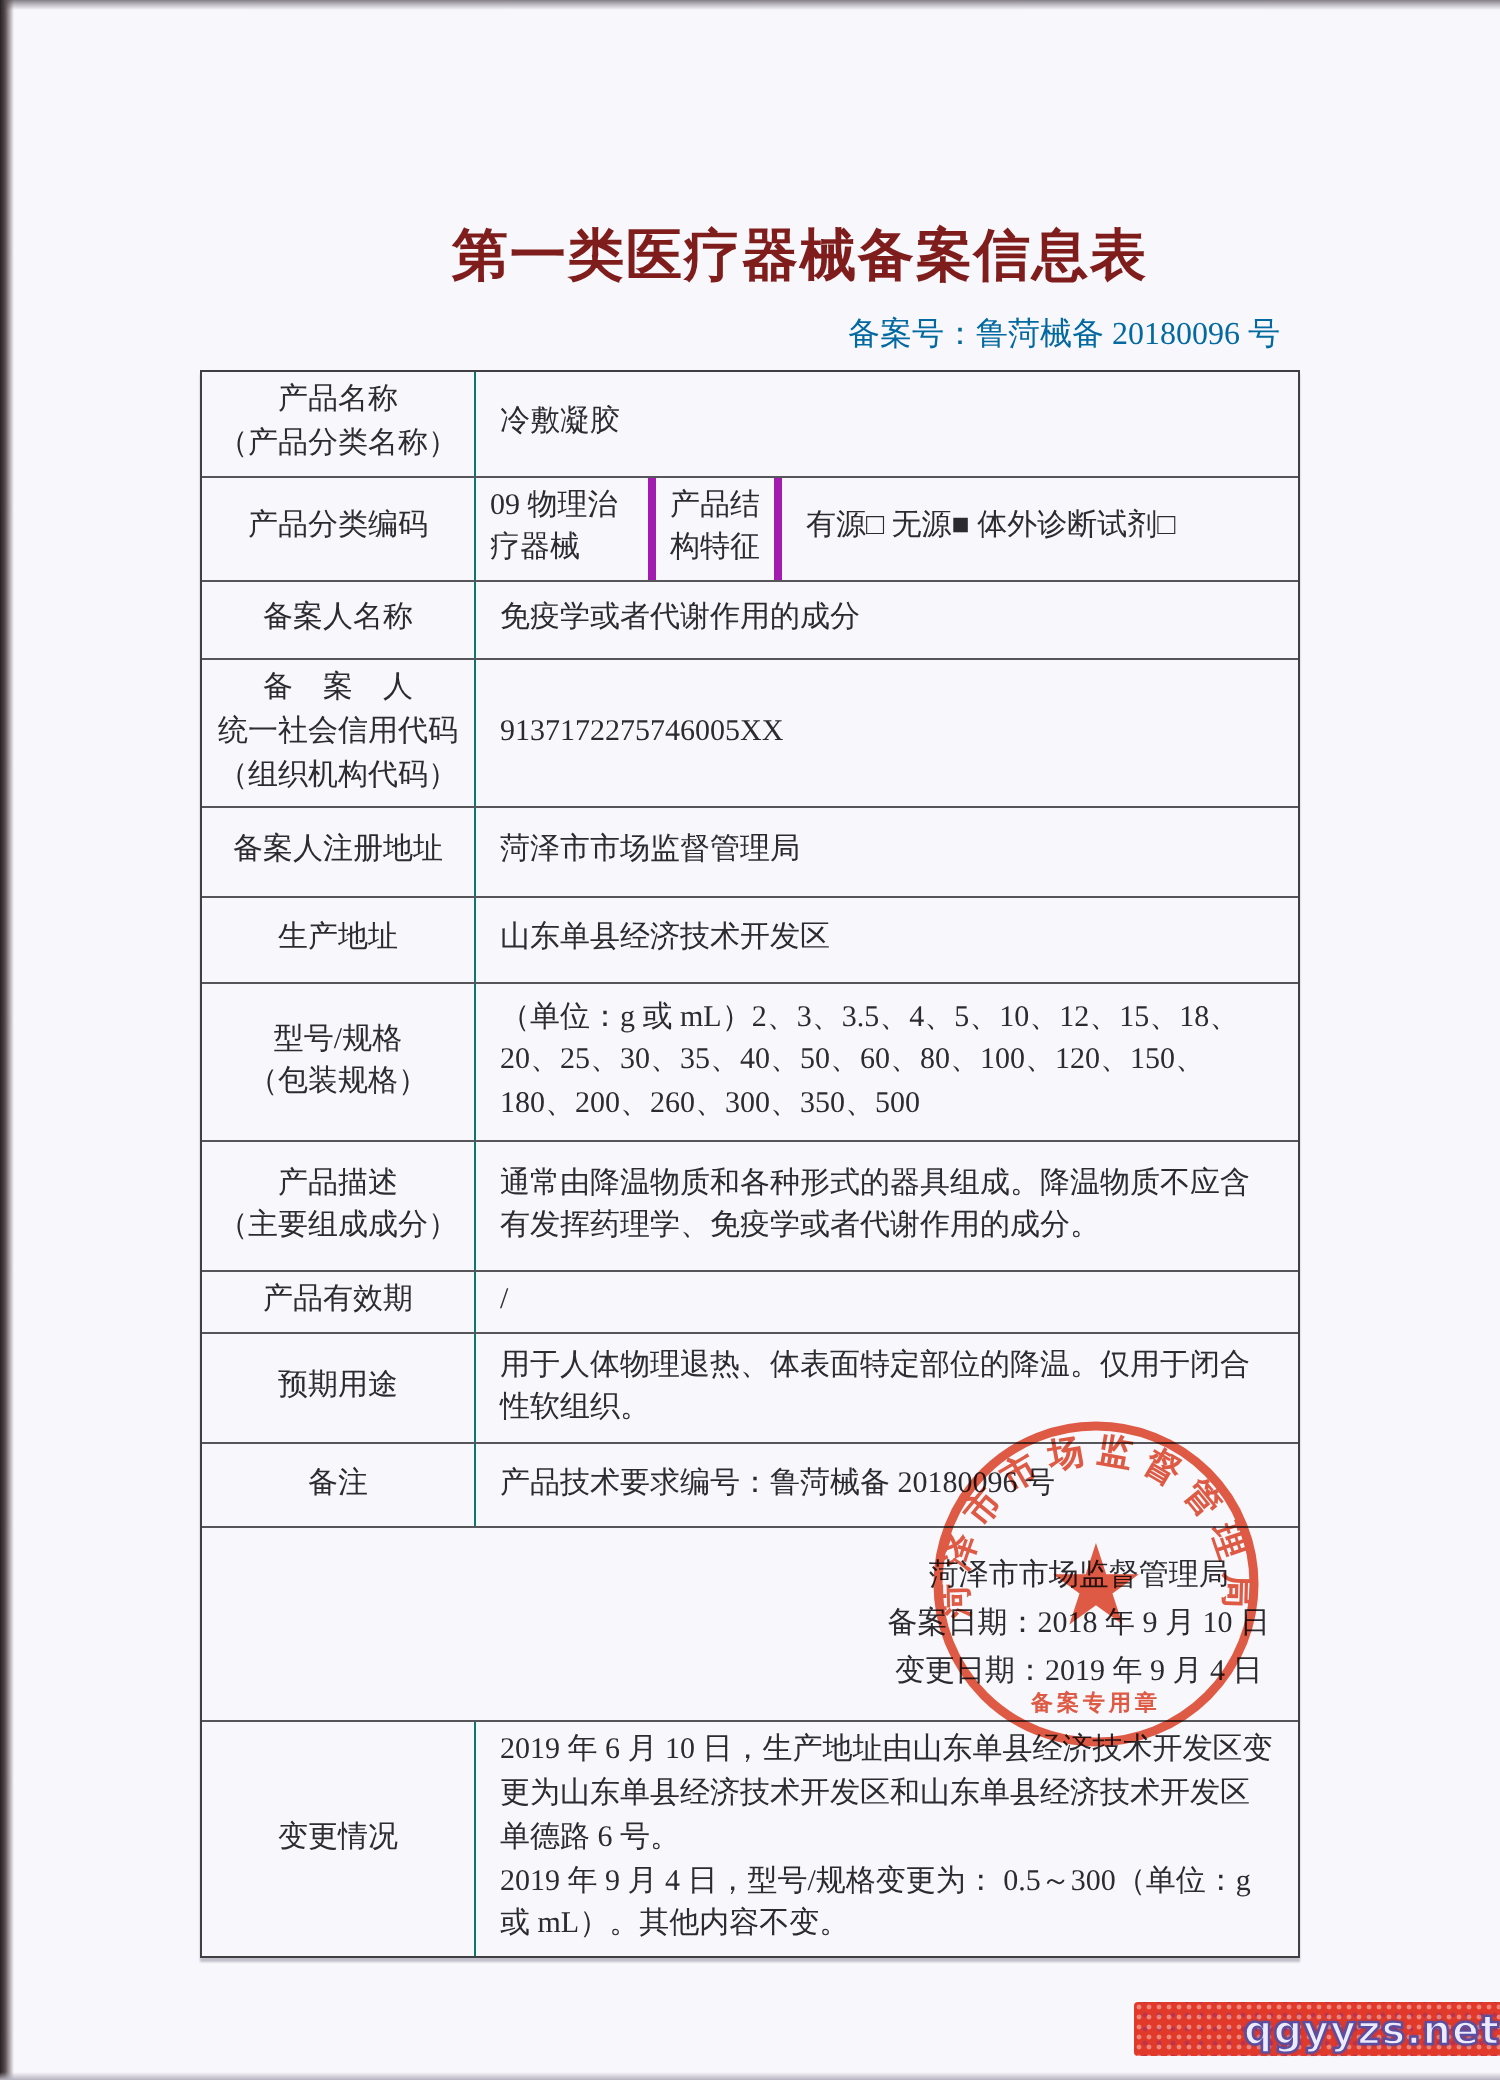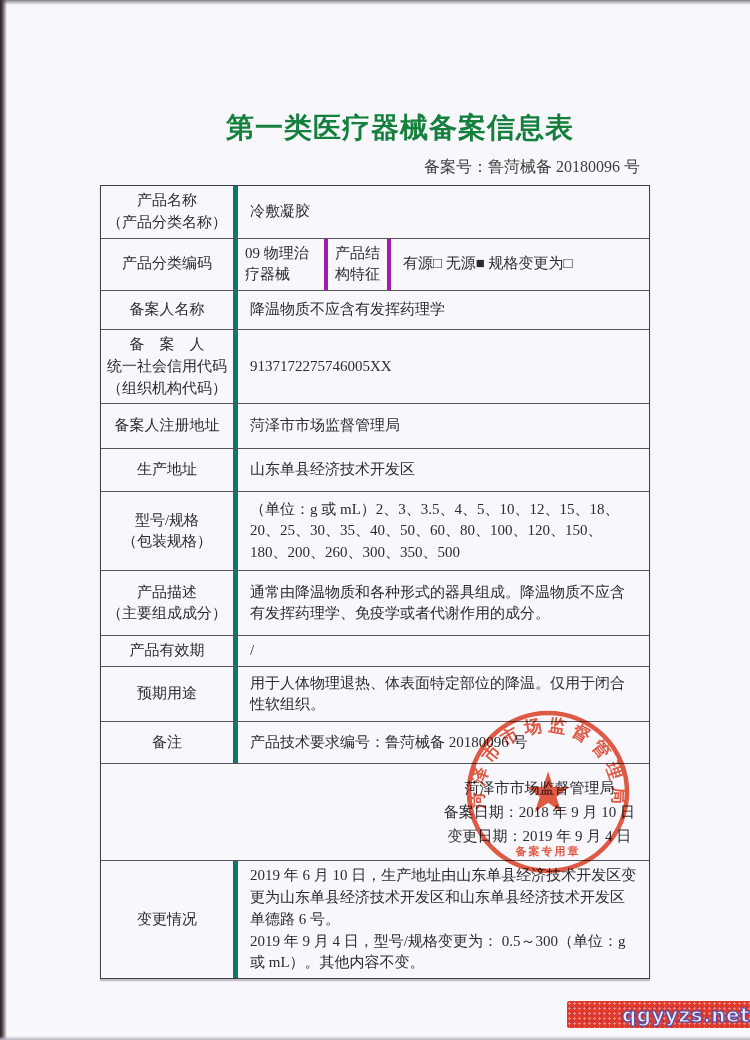--- a/index.html
+++ b/index.html
@@ -11,37 +11,37 @@
   .edge-left{position:absolute;left:0;top:0;width:7px;height:1040px;
     background:linear-gradient(to right,#272022 0%,#564b4e 35%,rgba(120,110,115,0) 100%);}
   .edge-top{position:absolute;left:0;top:0;width:750px;height:5px;
     background:linear-gradient(to bottom,#847f86 0%,#bcb9bf 45%,rgba(250,250,252,0) 100%);}
   .edge-bottom{position:absolute;left:0;bottom:0;width:750px;height:4px;
     background:linear-gradient(to top,#b6b2bf 0%,rgba(250,250,252,0) 100%);}
 
   .doc-title{
     position:absolute;top:109px;left:400px;transform:translateX(-50%);
     margin:0;font-family:Liberation Serif, serif;
-    font-size:28px;font-weight:700;letter-spacing:1px;color:#15803d;white-space:nowrap;
+    font-size:28px;font-weight:700;letter-spacing:1px;color:#7f1d1d;white-space:nowrap;
   }
   .record-no{
     position:absolute;top:157px;right:110px;
-    font-size:16px;color:#404040;white-space:nowrap;margin-left:12px;
+    font-size:16px;color:#0369a1;white-space:nowrap;margin-left:12px;
   }
 
   .form-table{
     position:absolute;left:100px;top:185px;width:548px;
     border:1.5px solid #3f3f44;box-sizing:content-box;
     box-shadow:0 2px 1px rgba(128,122,145,.45);
     font-size:15px;line-height:1.45;
   }
   .frow{display:flex;align-items:stretch;}
   .frow + .frow{border-top:1px solid #55555a;}
   .lab{
-    width:137px;flex:0 0 137px;border-right:5px solid #0f766e;
+    width:137px;flex:0 0 137px;border-right:1px solid #0f766e;
     display:flex;flex-direction:column;justify-content:center;align-items:center;
     text-align:center;padding:4px 5px;box-sizing:border-box;
   }
   .val{
     flex:1;display:flex;flex-direction:column;justify-content:center;
     padding:4px 12px;box-sizing:border-box;text-align:left;
   }
   .subcell{
     border-right:4px solid #a21caf;display:flex;align-items:center;
     padding:4px 7px;box-sizing:border-box;
@@ -101,30 +101,30 @@
       <div class="lab">
         <span>产品分类编码</span>
       </div>
       <div class="subcell" style="flex:0 0 90px;width:90px;">
         <span>09 物理治疗器械</span>
       </div>
       <div class="subcell" style="flex:0 0 63px;width:63px;">
         <span>产品结构特征</span>
       </div>
       <div class="val">
-        <p>有源□ 无源■ 规格变更为□</p>
+        <p>有源□ 无源■ 体外诊断试剂□</p>
       </div>
     </div>
 
     <div class="frow h38">
       <div class="lab">
         <span>备案人名称</span>
       </div>
       <div class="val">
-        <p>降温物质不应含有发挥药理学</p>
+        <p>免疫学或者代谢作用的成分</p>
       </div>
     </div>
 
     <div class="frow h62">
       <div class="lab">
         <span>备　案　人</span>
         <span>统一社会信用代码</span>
         <span>（组织机构代码）</span>
       </div>
       <div class="val">

